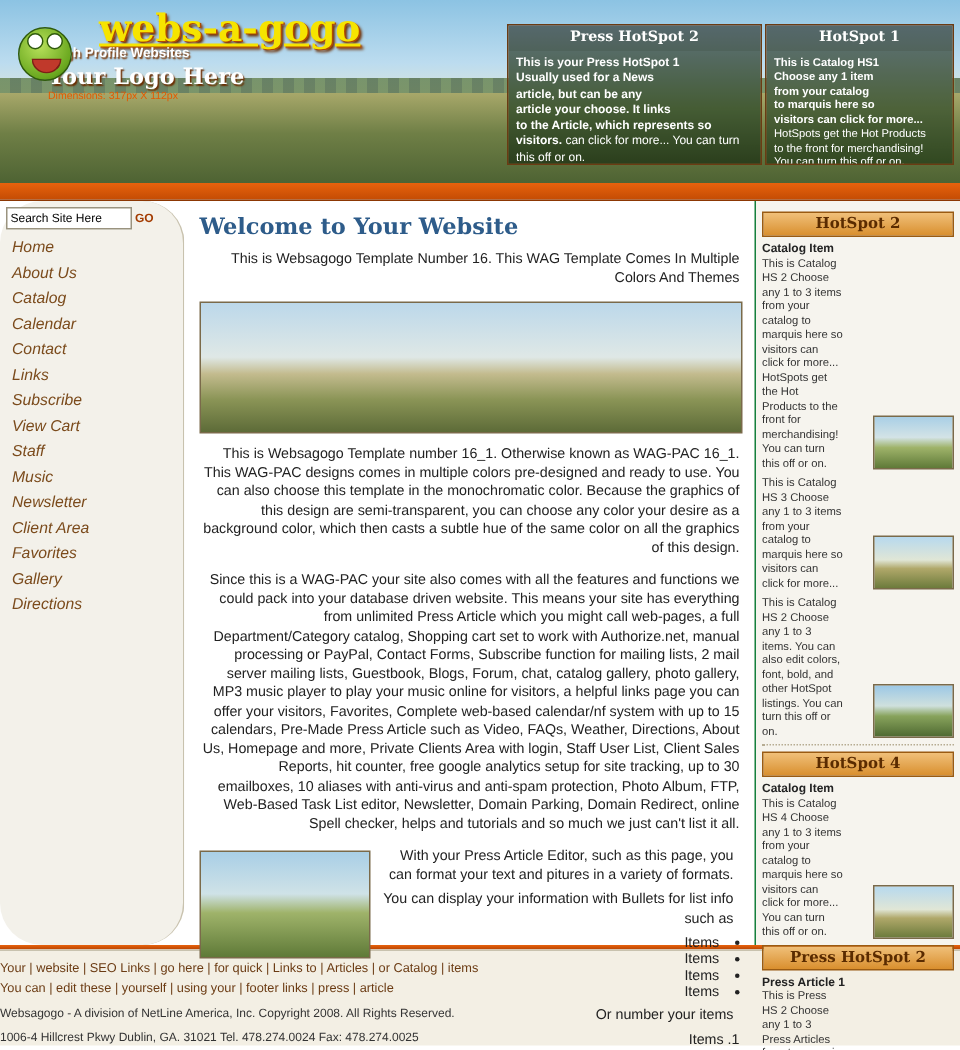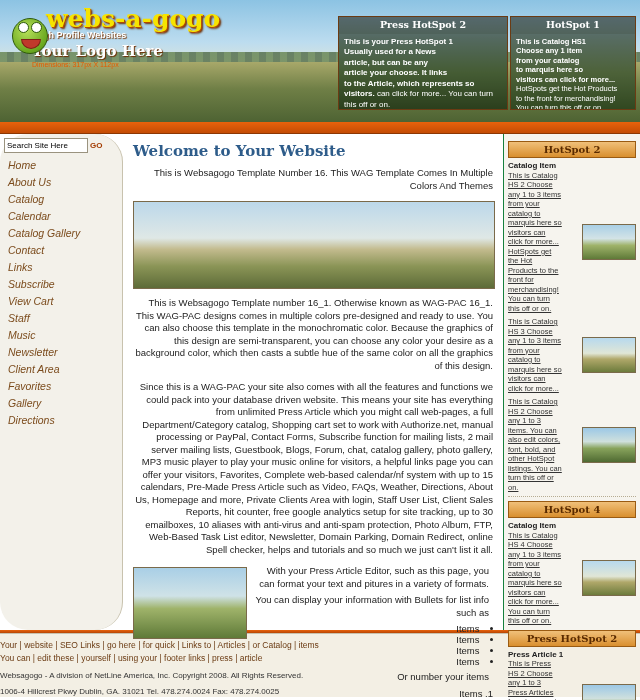--- a/index.html
+++ b/index.html
@@ -74,21 +74,21 @@
   .bullets li{list-style-position:inside;text-align:right;direction:rtl;}
   .numbers{margin:2px 0 6px 0;padding-left:0;font-size:9.5px;}
   .numbers li{list-style-position:inside;text-align:right;direction:rtl;}
 
   .col-right{width:128px;background:#f6f4ee;border-left:1px solid #15803d;padding:4px 4px 0 4px;}
   .side-head{background:linear-gradient(180deg,#f0c07a,#d98f2e);border:1px solid #9a5b12;
     font-family:"DejaVu Serif",serif;font-weight:bold;font-size:10px;color:#5a2b00;
     text-align:center;padding:2px 0;margin:3px 0 3px 0;}
   .side-block{font-size:7.5px;line-height:9.5px;color:#333;margin-bottom:4px;}
   .side-block .t{font-weight:bold;font-size:8px;color:#222;}
-  .side-row{display:flex;gap:20px;align-items:center;margin-bottom:3px;text-decoration:underline;}
+  .side-row{display:flex;gap:20px;align-items:flex-end;margin-bottom:3px;}
   .side-row .txt{flex:1;}
   .thumb{width:52px;height:34px;border:1px solid #7a6a4a;flex:0 0 auto;
     background:linear-gradient(180deg,#a9cfe6 0%,#d3e3e6 40%,#9fb36a 60%,#5f7a38 100%);}
   .thumb.t2{background:linear-gradient(180deg,#b7d9ee 0%,#e0e6d6 45%,#b0a86a 62%,#6c7b3c 100%);}
   .thumb.t3{background:linear-gradient(180deg,#9cc8e6 0%,#cfe0dd 40%,#88a35c 60%,#4f6a32 100%);}
   .hr-dot{border-top:1px dotted #b6ac92;margin:4px 0;}
 
   
   .footer-sep{height:3px;background:linear-gradient(180deg,#e8620c,#b84503);}
   .footer{background:#f3efe4;border-top:1px solid #c8c2ae;padding:5px 0 0 0;}
@@ -104,21 +104,21 @@
 
   <div class="header">
     <div class="sky"></div>
     <div class="trees"></div>
     <div class="ground"></div>
 
     <div class="logo">
       <div class="frog">
           <div class="frog-mouth"></div>
         </div>
-      <div class="logo-title" style="margin-left:40px;">webs-a-gogo</div>
+      <div class="logo-title" style="margin-left:60px;text-decoration:underline;">webs-a-gogo</div>
       <div class="logo-sub">High Profile Websites</div>
       <div class="logo-your">Your Logo Here</div>
       <div class="logo-dims">Dimensions: 317px X 112px</div>
     </div>
 
     <div class="hs-top hs-press">
       <div class="bar">Press HotSpot 2</div>
       <div class="body">
         <b>This is your Press HotSpot 1</b><br>
         <b>Usually used for a News</b><br>
@@ -152,21 +152,20 @@
     <div class="col-left">
       <div class="searchrow">
         <input value="Search Site Here" style="">
         <span class="go">GO</span>
       </div>
       <ul class="navlist">
         <li>Home</li>
         <li>About Us</li>
         <li>Catalog</li>
         <li>Calendar</li>
-        <li>Catalog Gallery</li>
         <li>Contact</li>
         <li>Links</li>
         <li>Subscribe</li>
         <li>View Cart</li>
         <li>Staff</li>
         <li>Music</li>
         <li>Newsletter</li>
         <li>Client Area</li>
         <li>Favorites</li>
         <li>Gallery</li>

